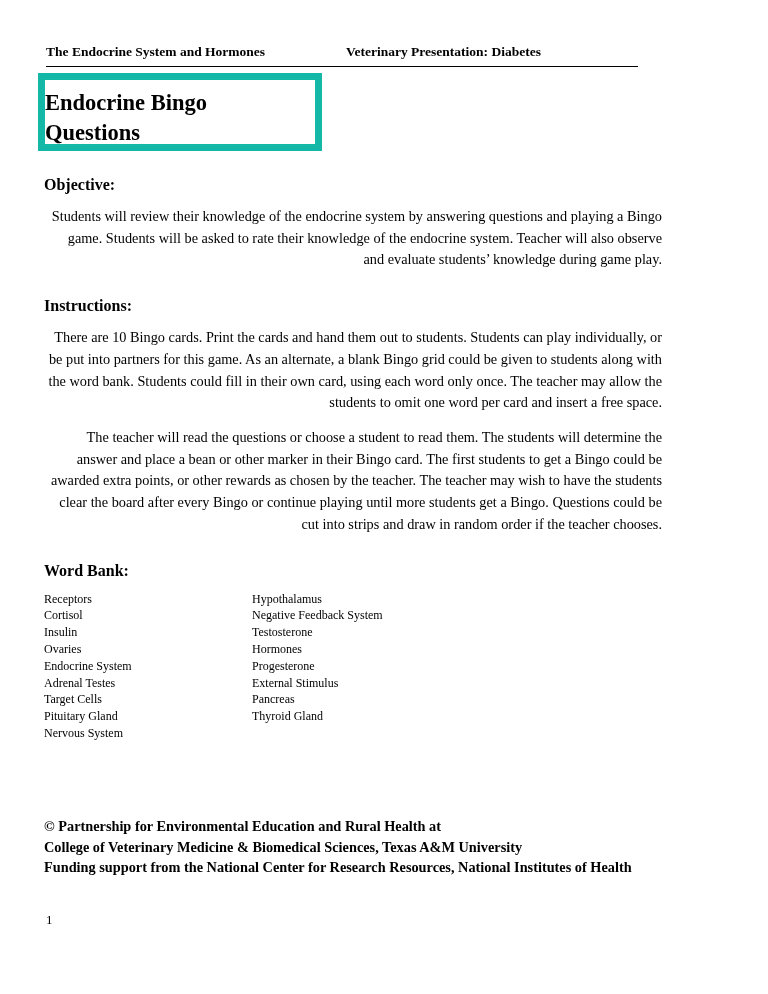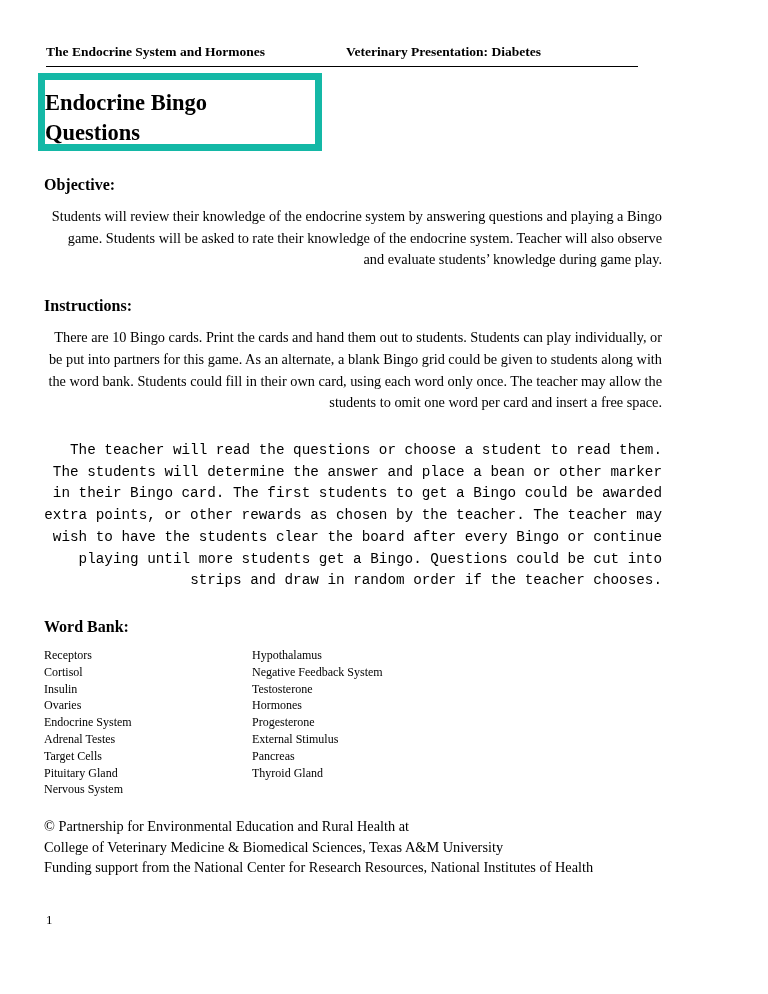--- a/index.html
+++ b/index.html
@@ -70,22 +70,21 @@
     font-family: Liberation Serif, serif;
   }
   p.body-text {
     font-size: 14.3px;
     line-height: 1.52;
     margin: 12px 0 0 0;
     text-align: right;
     padding-right: 46px;
   }
   p.body-text + p.body-text {
-    margin-top: 26px;
-    font-family: Liberation Mono, monospace;
+    margin-top: 13px;
   }
   
   .word-bank {
     display: flex;
     margin-top: 11px;
     font-size: 12px;
     line-height: 1.40;
   }
   .wb-col {
     width: 208px;
@@ -97,20 +96,21 @@
     display: block;
     white-space: nowrap;
   }
   
   .footer {
     position: absolute;
     left: 44px;
     top: 816px;
     font-size: 14.3px;
     line-height: 1.44;
+    font-weight: bold;
   }
   .footer .fline {
     display: block;
   }
   .page-number {
     position: absolute;
     left: 46px;
     top: 912px;
     font-size: 13px;
   }

